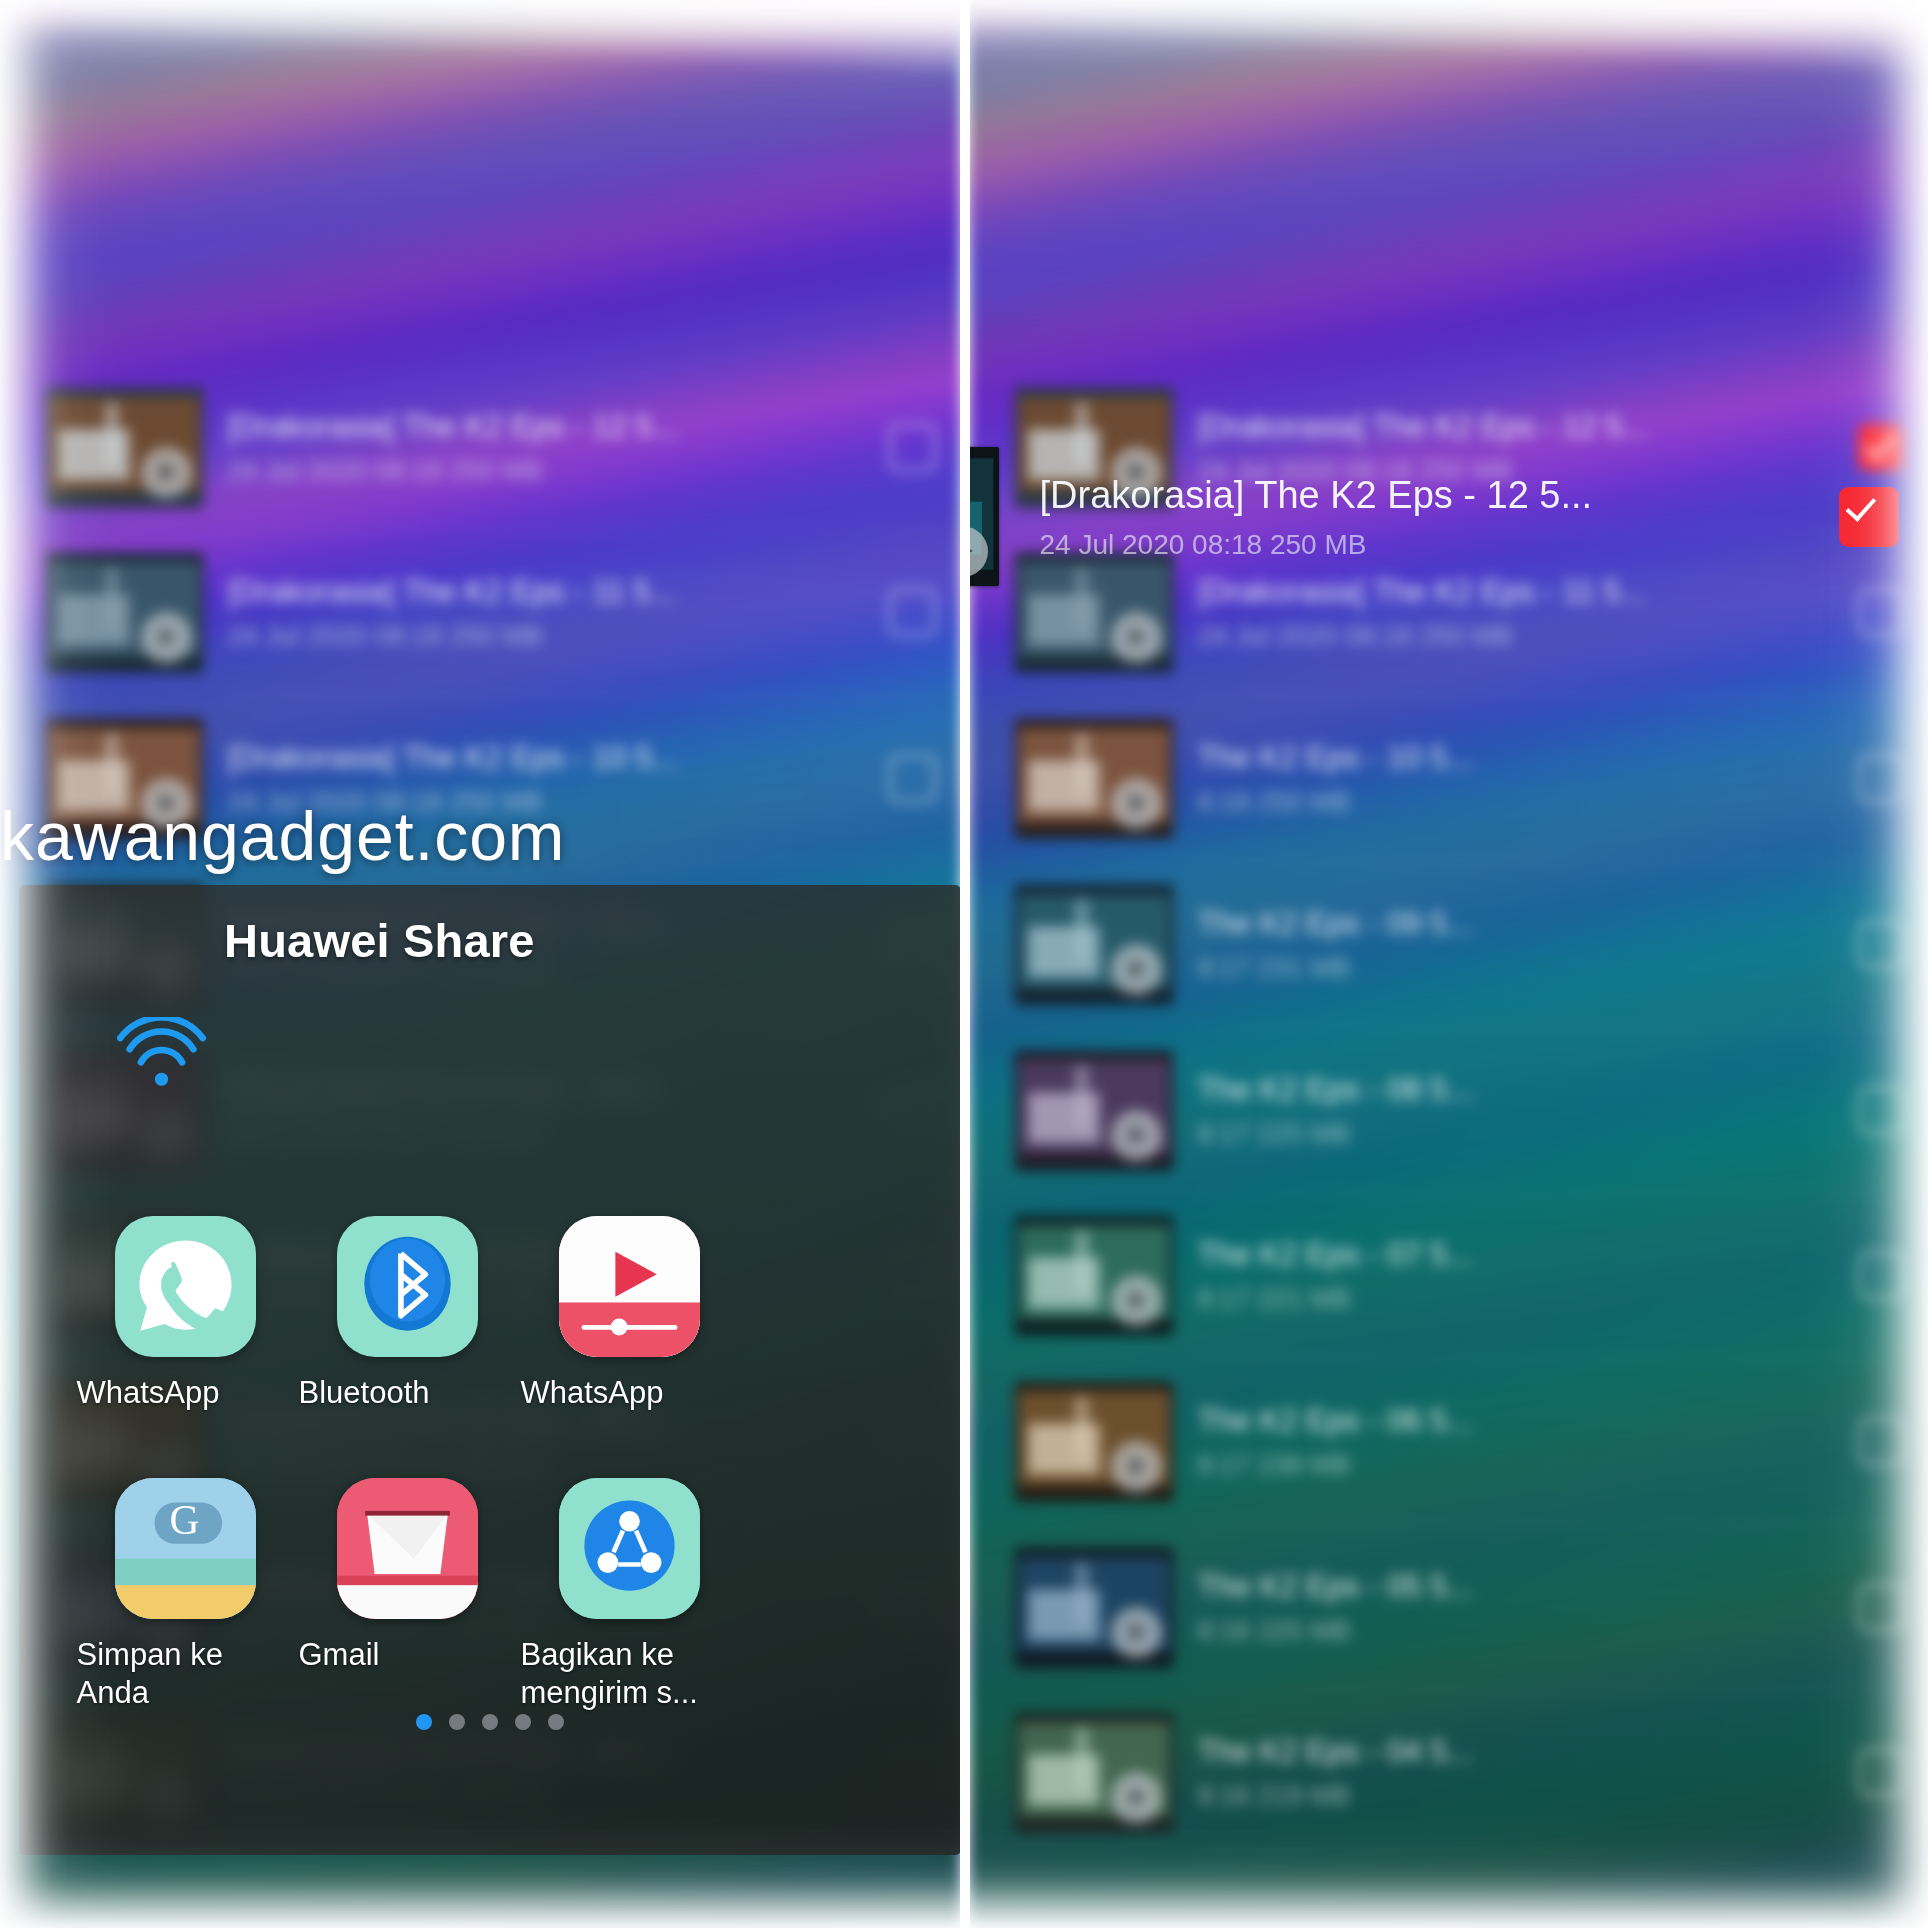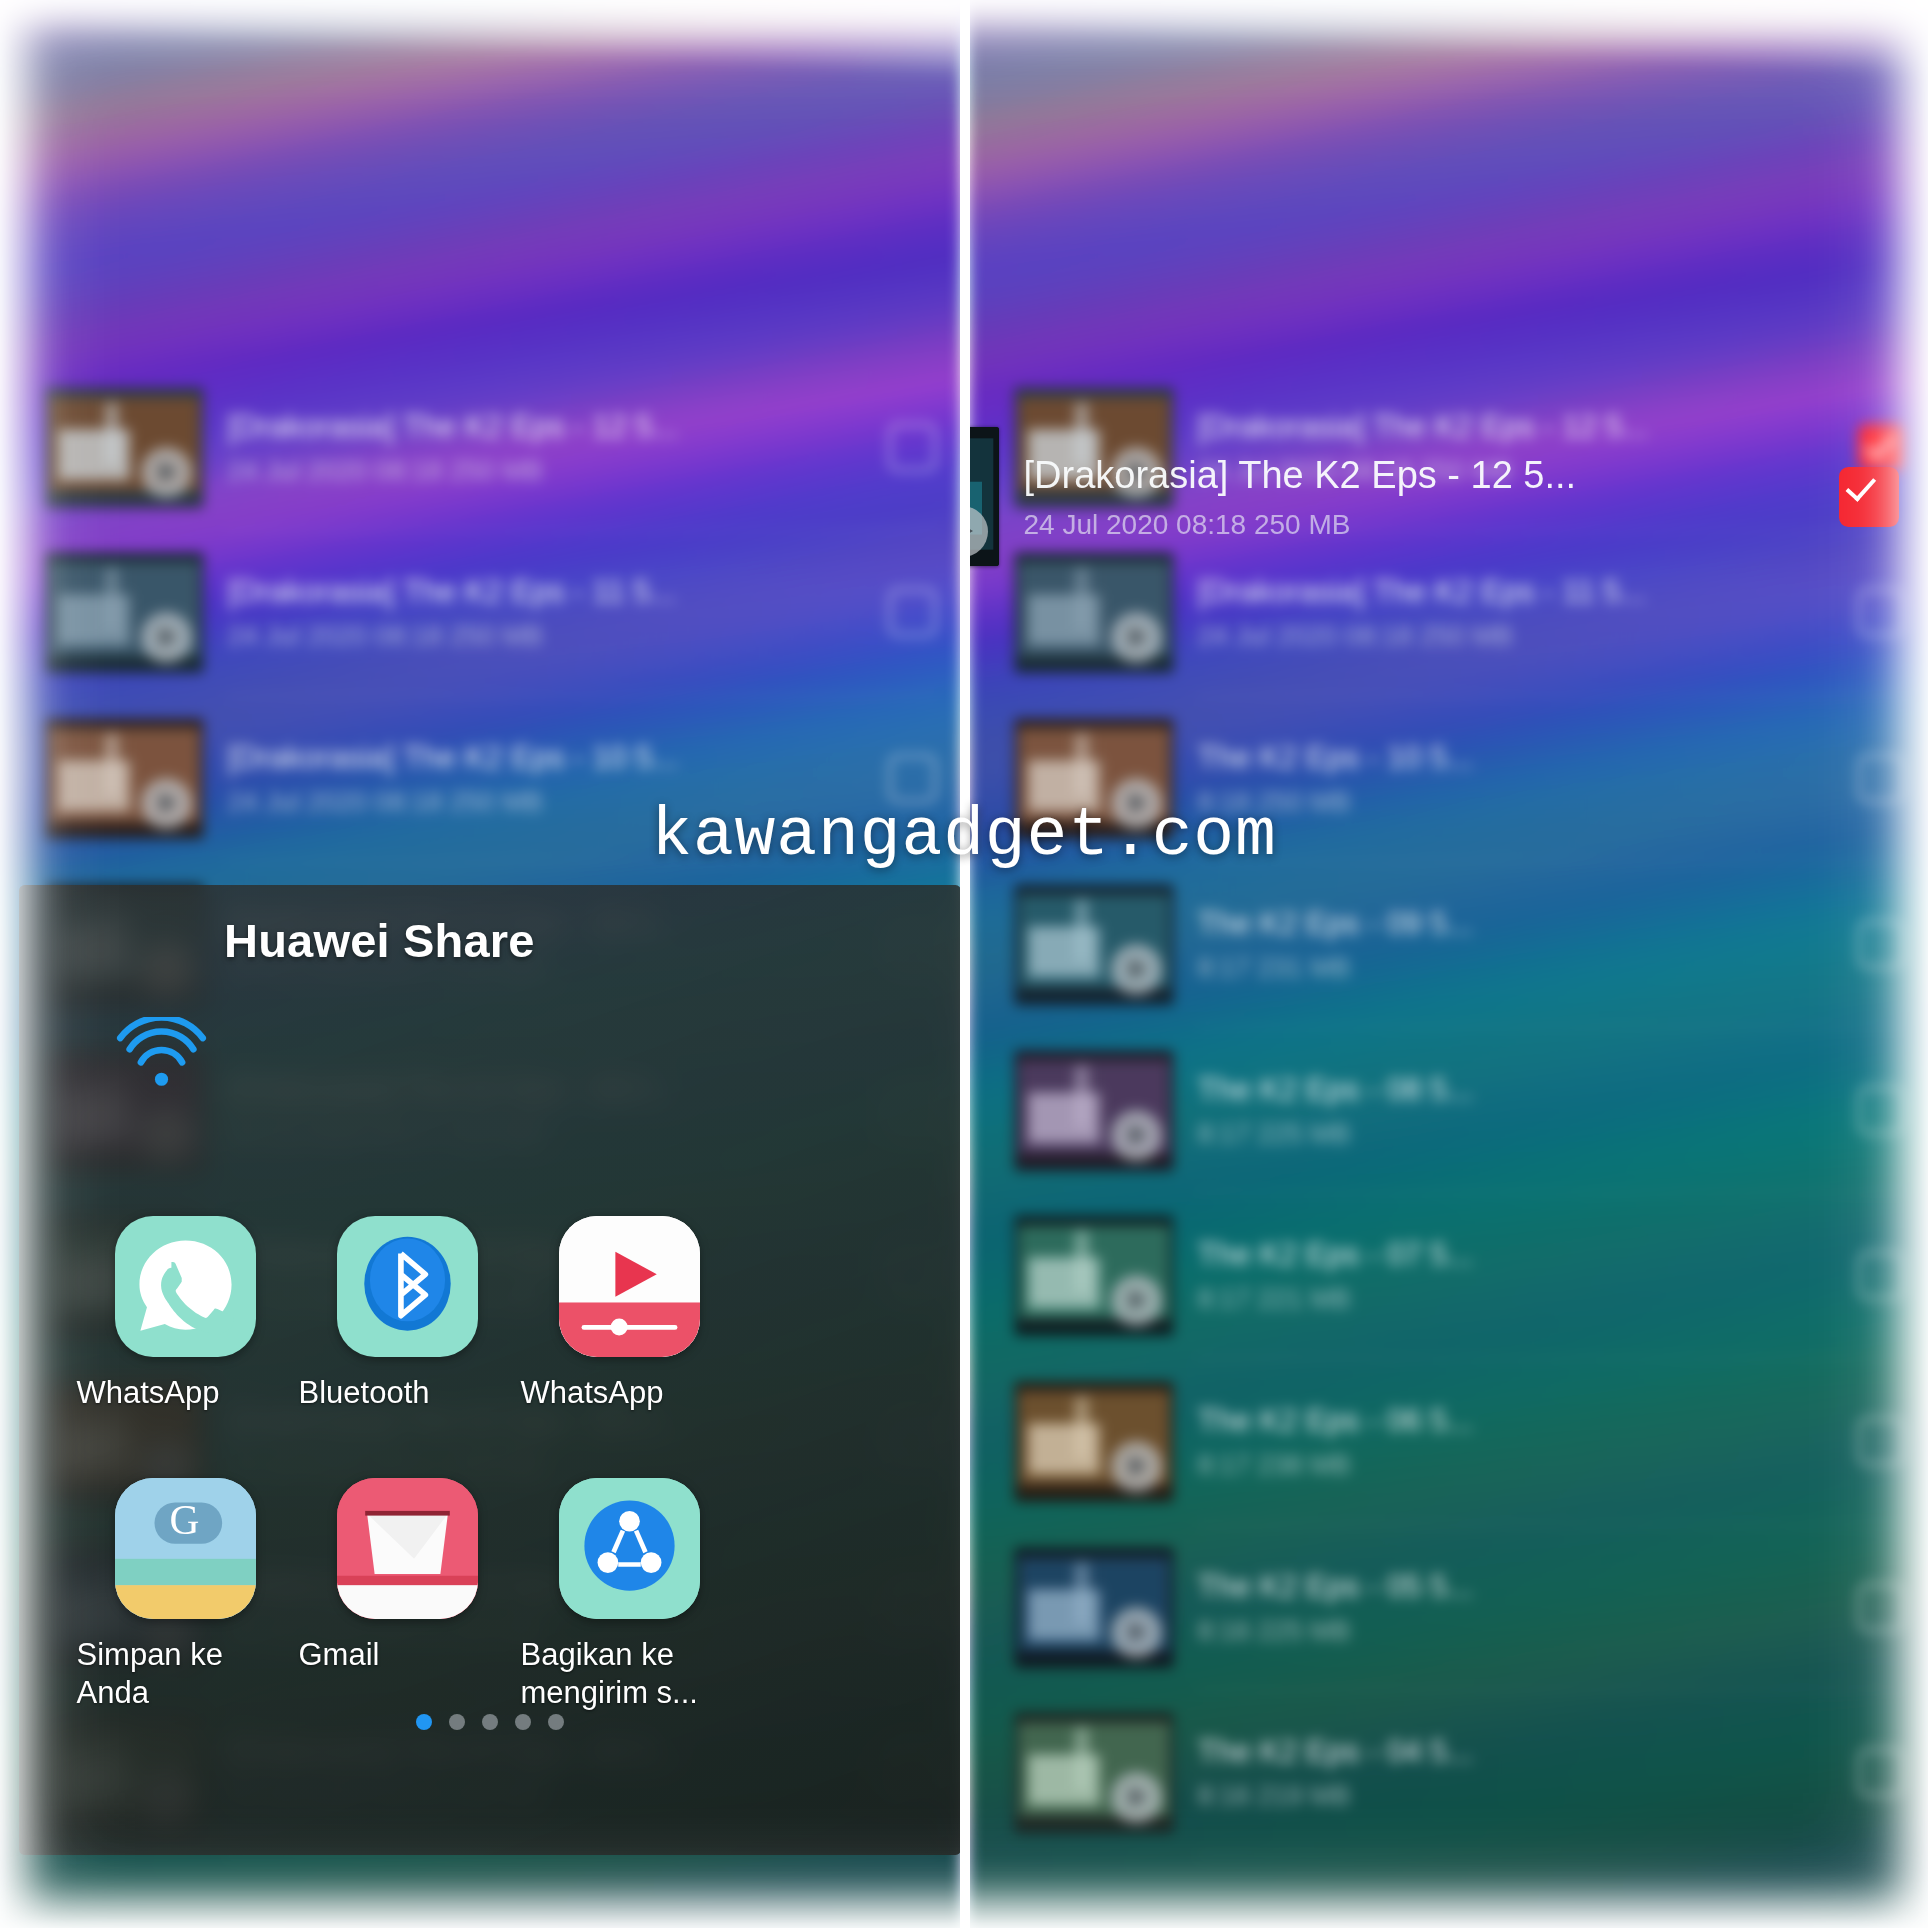--- a/index.html
+++ b/index.html
@@ -87,22 +87,22 @@
 
   
   .ic-wa{background:#8fe0cd;}
   .ic-bt{background:#8fe0cd;}
   .ic-yt{background:#ffffff;}
   .ic-dr{background:#9ed2ea;}
   .ic-gm{background:#ef5d77;}
   .ic-hs{background:#8fe0cd;}
 
   
-  #watermark{position:absolute;left:0;right:0;top:797px;text-align:center;color:#fff;
-    font-family:Liberation Mono, monospace;font-size:68px;letter-spacing:0.9px;
+  #watermark{position:absolute;left:0;right:0;top:797px;text-align:left;color:#fff;
+    font-family:Liberation Sans, sans-serif;font-size:68px;letter-spacing:0.9px;
     text-shadow:0 1.9px 9.4px rgba(0,0,0,.45);}
 
   
   #vignette{position:absolute;inset:0;pointer-events:none;
     box-shadow:inset 0 0 43px 24.5px #ffffff, inset 0 0 104px 9.4px rgba(255,255,255,.55);}
   #seam{position:absolute;left:960px;top:0;width:9.4px;height:1928px;background:#fff;}
 </style>
 </head>
 <body>
 
@@ -582,21 +582,21 @@
             <div class="fmeta">
               <div class="fname">The K2 Eps - 04 5...</div>
               <div class="fsub">8:16 219 MB</div>
             </div>
             <div class="chk"></div>
           </div>
           <div class="sep" style="top: 1855px;"></div>
         </div>
     </div>
 
-    <div class="frow" id="selected-row" style="top:426px;left:-188px;right:7.5px;">
+    <div class="frow" id="selected-row" style="top:446px;left:-188px;right:7.5px;gap:16px;">
       <div class="thumb" style="width:217px;height:139px">
         <svg class="tpic" viewBox="0 0 230 148" preserveAspectRatio="none">
           <rect width="230" height="148" fill="#0c1418"></rect>
           <rect x="6" y="12" width="218" height="118" fill="#13333c"></rect>
           <rect x="78" y="14" width="52" height="40" fill="#6b4a33"></rect>
           <rect x="132" y="16" width="58" height="34" fill="#1d6f7d"></rect>
           <rect x="24" y="62" width="120" height="60" fill="#cfd8de"></rect>
           <rect x="150" y="58" width="62" height="56" fill="#186270"></rect>
           <rect x="96" y="24" width="16" height="82" fill="#e3e6e8"></rect>
           <rect x="100" y="18" width="9" height="12" fill="#2a2a2a"></rect>

